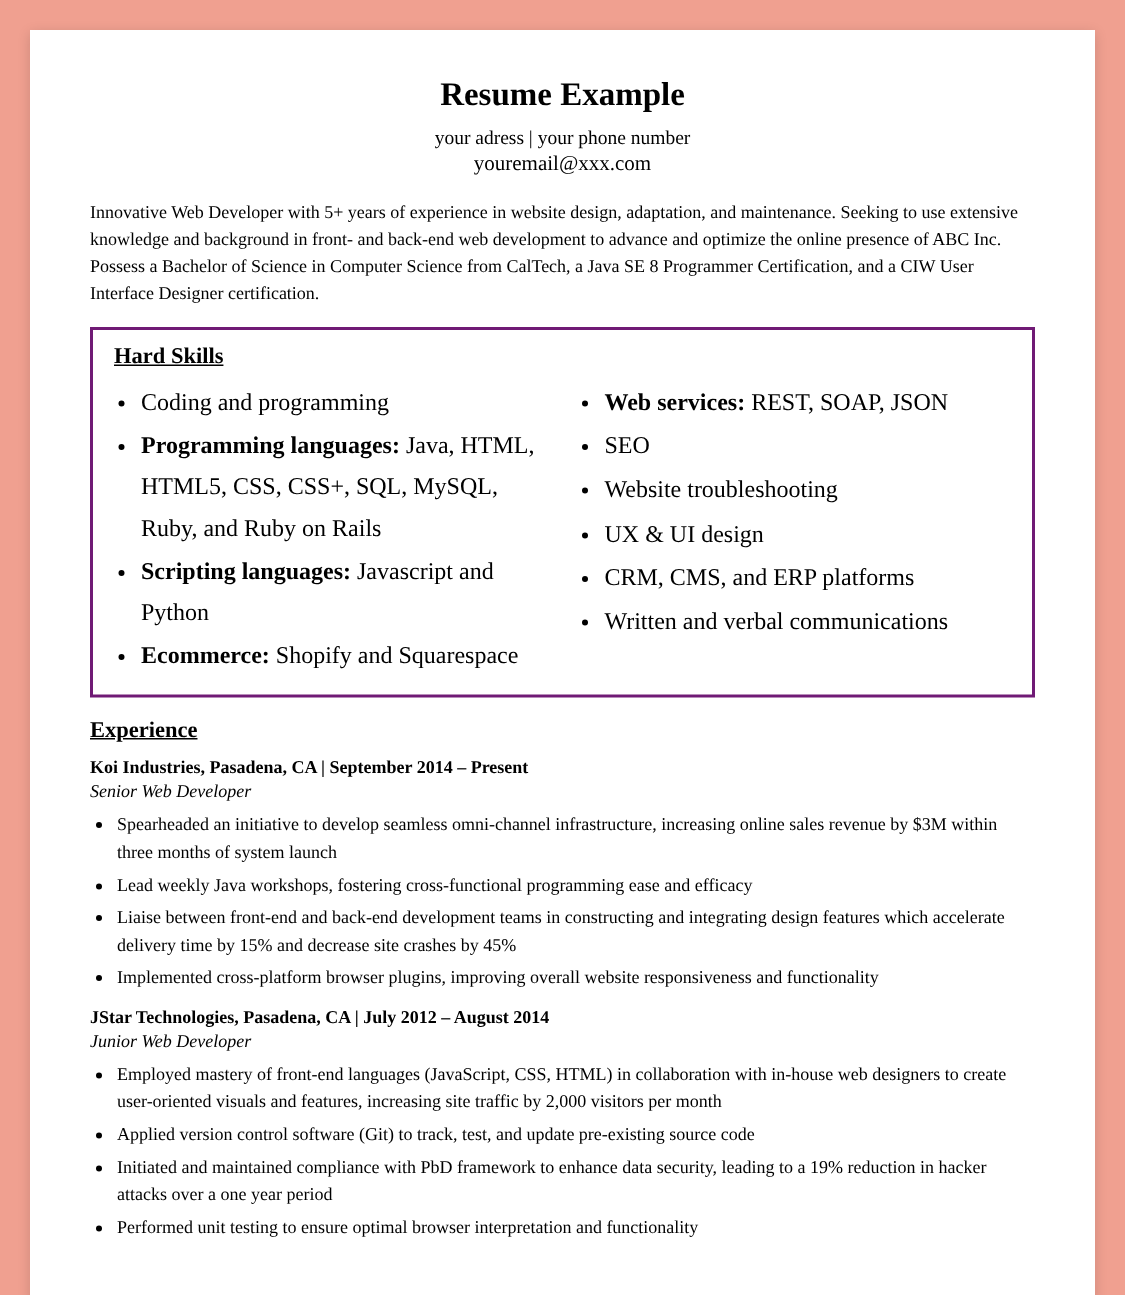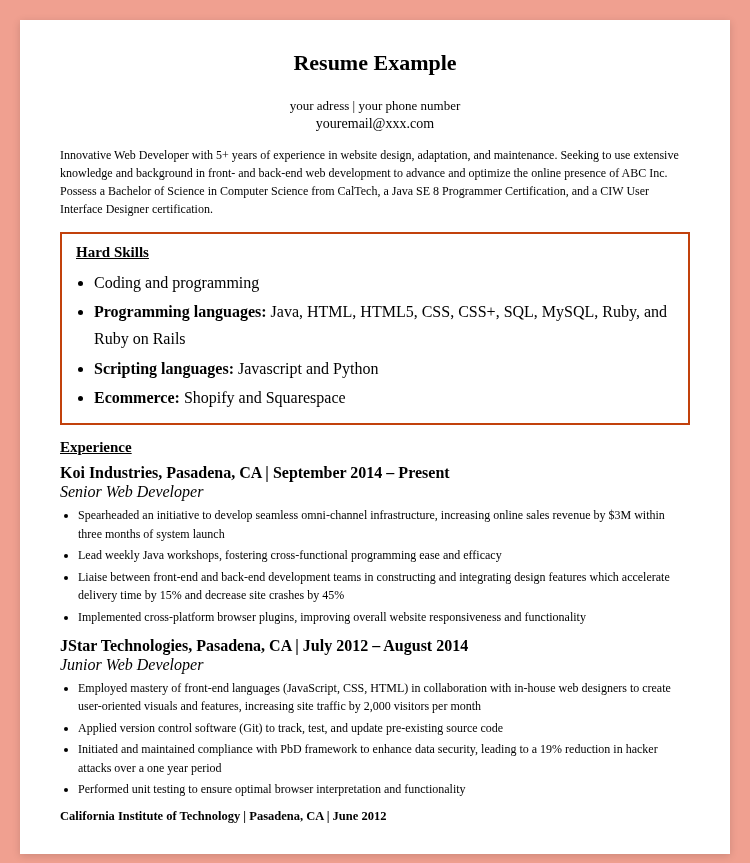--- a/index.html
+++ b/index.html
@@ -19,40 +19,40 @@
     .resume-container {
       background: #ffffff;
       width: 710px;
       padding: 30px 40px;
       box-shadow: 0 2px 8px rgba(0,0,0,0.15);
     }
     .resume-title {
       text-align: center;
       font-size: 22px;
       font-weight: bold;
-      margin-bottom: 22px;
+      margin-bottom: 8px;
     }
     .resume-contact {
       text-align: center;
       font-size: 13px;
       margin-bottom: 2px;
     }
     .resume-email {
       text-align: center;
       font-size: 14px;
       margin-bottom: 14px;
     }
     .resume-summary {
       font-size: 12px;
       line-height: 1.5;
       margin-bottom: 14px;
       text-align: left;
     }
     .section-box {
-      border: 2px solid #c2410c;
+      border: 2px solid #701a75;
       padding: 10px 14px;
       margin-bottom: 14px;
     }
     .section-title {
       font-size: 15px;
       font-weight: bold;
       margin-bottom: 8px;
       text-decoration: underline;
     }
     .section-title-plain {
@@ -77,26 +77,26 @@
     .skills-col ul li {
       margin-bottom: 2px;
     }
     .bold {
       font-weight: bold;
     }
     .experience-section {
       margin-bottom: 6px;
     }
     .exp-company {
-      font-size: 16px;
+      font-size: 12px;
       font-weight: bold;
       margin-bottom: 1px;
     }
     .exp-title {
-      font-size: 16px;
+      font-size: 12px;
       font-style: italic;
       margin-bottom: 5px;
     }
     .exp-bullets {
       list-style: disc;
       padding-left: 18px;
       font-size: 12px;
       line-height: 1.55;
       margin-bottom: 10px;
     }
@@ -132,20 +132,30 @@
     <div class="section-title">Hard Skills</div>
     <div class="skills-columns">
       <div class="skills-col">
         <ul>
           <li>Coding and programming</li>
           <li><span class="bold">Programming languages:</span> Java, HTML, HTML5, CSS, CSS+, SQL, MySQL, Ruby, and Ruby on Rails</li>
           <li><span class="bold">Scripting languages:</span> Javascript and Python</li>
           <li><span class="bold">Ecommerce:</span> Shopify and Squarespace</li>
         </ul>
       </div>
+      <div class="skills-col">
+        <ul>
+          <li><span class="bold">Web services:</span> REST, SOAP, JSON</li>
+          <li>SEO</li>
+          <li>Website troubleshooting</li>
+          <li>UX &amp; UI design</li>
+          <li>CRM, CMS, and ERP platforms</li>
+          <li>Written and verbal communications</li>
+        </ul>
+      </div>
     </div>
   </div>
 
   <div class="experience-section">
     <div class="section-title-plain">Experience</div>
 
     <div>
       <p class="exp-company">Koi Industries, Pasadena, CA | September 2014 – Present</p>
       <p class="exp-title">Senior Web Developer</p>
       <ul class="exp-bullets">
@@ -162,18 +172,14 @@
       <ul class="exp-bullets">
         <li>Employed mastery of front-end languages (JavaScript, CSS, HTML) in collaboration with in-house web designers to create user-oriented visuals and features, increasing site traffic by 2,000 visitors per month</li>
         <li>Applied version control software (Git) to track, test, and update pre-existing source code</li>
         <li>Initiated and maintained compliance with PbD framework to enhance data security, leading to a 19% reduction in hacker attacks over a one year period</li>
         <li>Performed unit testing to ensure optimal browser interpretation and functionality</li>
       </ul>
     </div>
   </div>
 
   <div class="edu-section">
-    <p class="edu-name">
-      <span>California Institute of Technology</span>
-      <span> | <span>Pasadena, CA | June 2012</span></span>
-    </p>
   </div>
 </div>
 
 </body></html>

